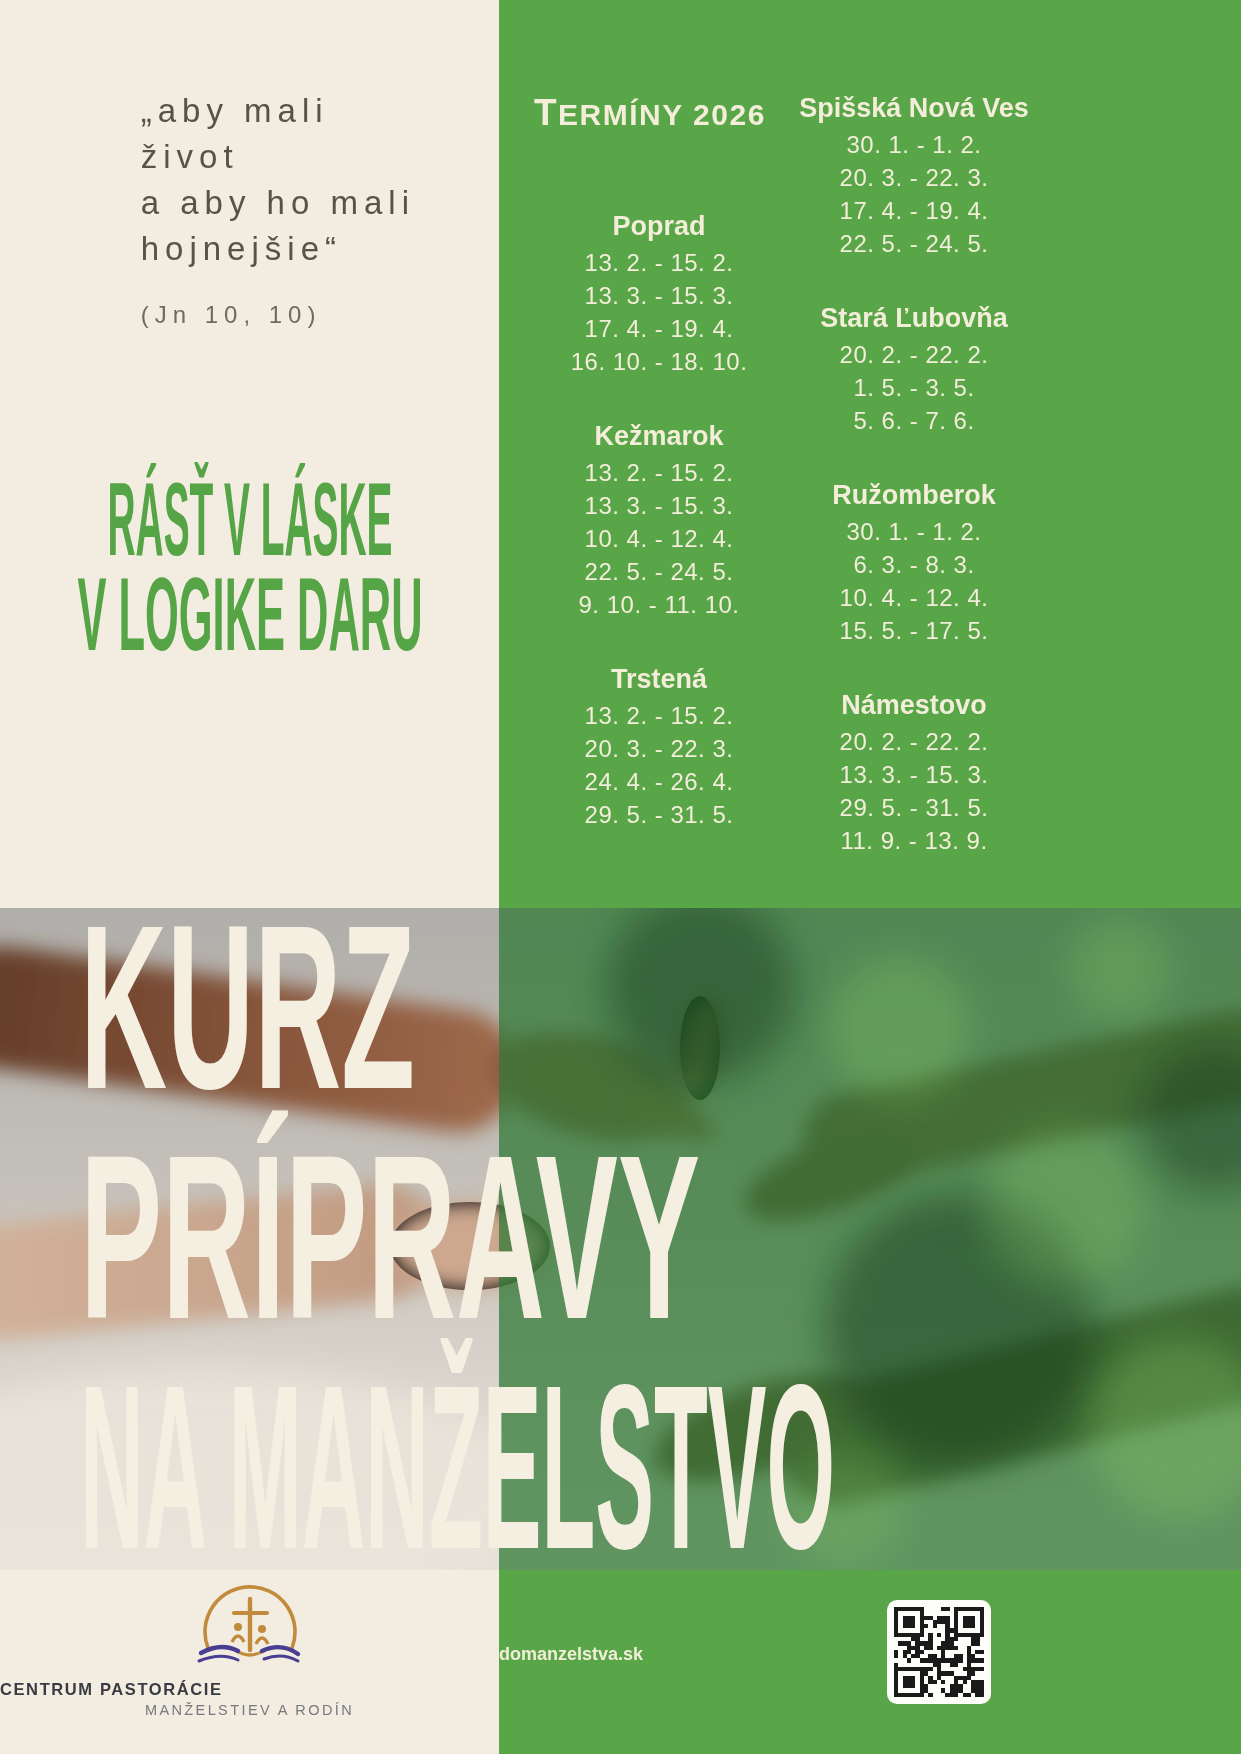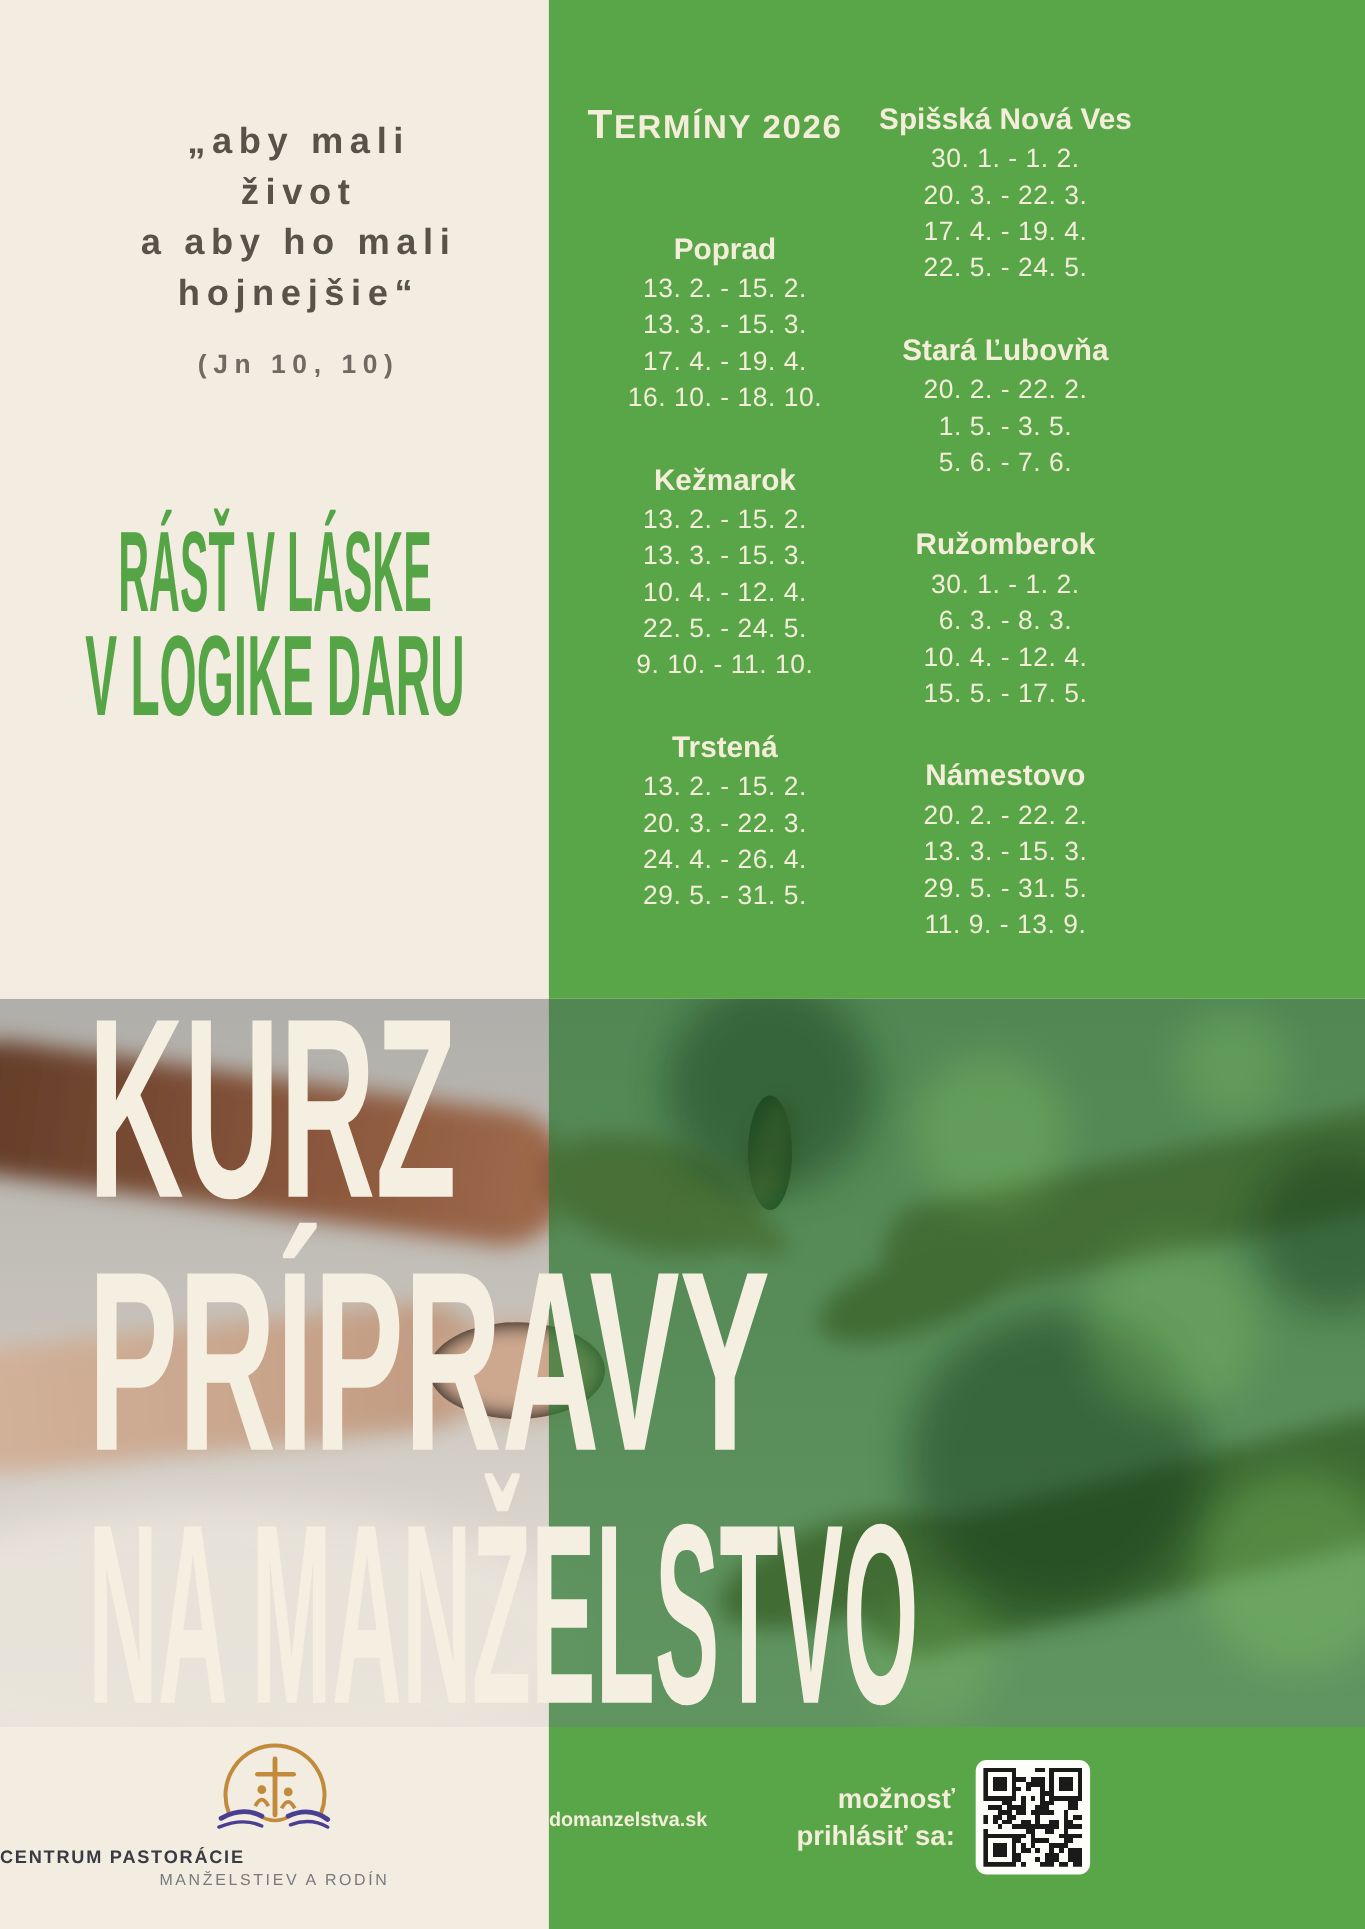--- a/index.html
+++ b/index.html
@@ -9,22 +9,22 @@
   }
   *{margin:0;padding:0;box-sizing:border-box;}
   body{font-family:"Liberation Sans",sans-serif;background:#888;}
   .page{position:relative;width:1241px;height:1754px;background:var(--cream);overflow:hidden;}
 
   
   .top-section{position:absolute;left:0;top:0;width:1241px;height:908px;}
   .cream-col{position:absolute;left:0;top:0;width:499px;height:908px;background:var(--cream);}
   .green-panel{position:absolute;left:499px;top:0;width:742px;height:908px;background:var(--green);}
 
-  .quote{position:absolute;top:105px;right:84px;text-align:center;color:var(--quote);
-         font-size:33px;line-height:46px;letter-spacing:6px;font-weight:700;}
+  .quote{position:absolute;top:88px;right:84px;text-align:left;color:var(--quote);
+         font-size:33px;line-height:46px;letter-spacing:6px;font-weight:400;}
   .quote-ref{margin-top:20px;font-size:24px;letter-spacing:6px;color:var(--quote-ref);}
 
   .tagline-art{position:absolute;left:0;top:430px;}
   .tagline-art text{font-family:"Liberation Sans",sans-serif;font-weight:700;font-size:104px;fill:var(--tagline-green);}
 
   .schedule-title{position:absolute;left:35px;top:92px;width:250px;text-align:left;
          color:var(--cream-text);font-size:30px;font-weight:700;letter-spacing:1.5px;}
   .schedule-title::first-letter{font-size:37px;}
   .sched-col{position:absolute;width:250px;text-align:center;color:var(--cream-text);}
   .sched-col-1{left:35px;top:210px;}
@@ -211,24 +211,20 @@
         <path d="M10,77 q22,-9 39,-1" fill="none" stroke="var(--purple)" stroke-width="3" stroke-linecap="round"></path>
         <path d="M73,67 q19,-9 36,3" fill="none" stroke="var(--purple)" stroke-width="4.4" stroke-linecap="round"></path>
         <path d="M75,75 q18,-7 34,2" fill="none" stroke="var(--purple)" stroke-width="3" stroke-linecap="round"></path>
       </svg>
       <div class="org-name">CENTRUM PASTORÁCIE</div>
       <div class="org-sub">MANŽELSTIEV A RODÍN</div>
     </div>
 
     <div class="footer-right">
       <div class="website">domanzelstva.sk</div>
-      <div class="signup-label">
-        <div>možnosť</div>
-        <div>prihlásiť sa:</div>
-      </div>
       <div class="qr" id="qr"><svg viewBox="0 0 21 21" xmlns="http://www.w3.org/2000/svg" fill="#1a1a1a">
             <rect x="0" y="0" width="1" height="1"></rect>
             <rect x="1" y="0" width="1" height="1"></rect>
             <rect x="2" y="0" width="1" height="1"></rect>
             <rect x="3" y="0" width="1" height="1"></rect>
             <rect x="4" y="0" width="1" height="1"></rect>
             <rect x="5" y="0" width="1" height="1"></rect>
             <rect x="6" y="0" width="1" height="1"></rect>
             <rect x="11" y="0" width="1" height="1"></rect>
             <rect x="12" y="0" width="1" height="1"></rect>

